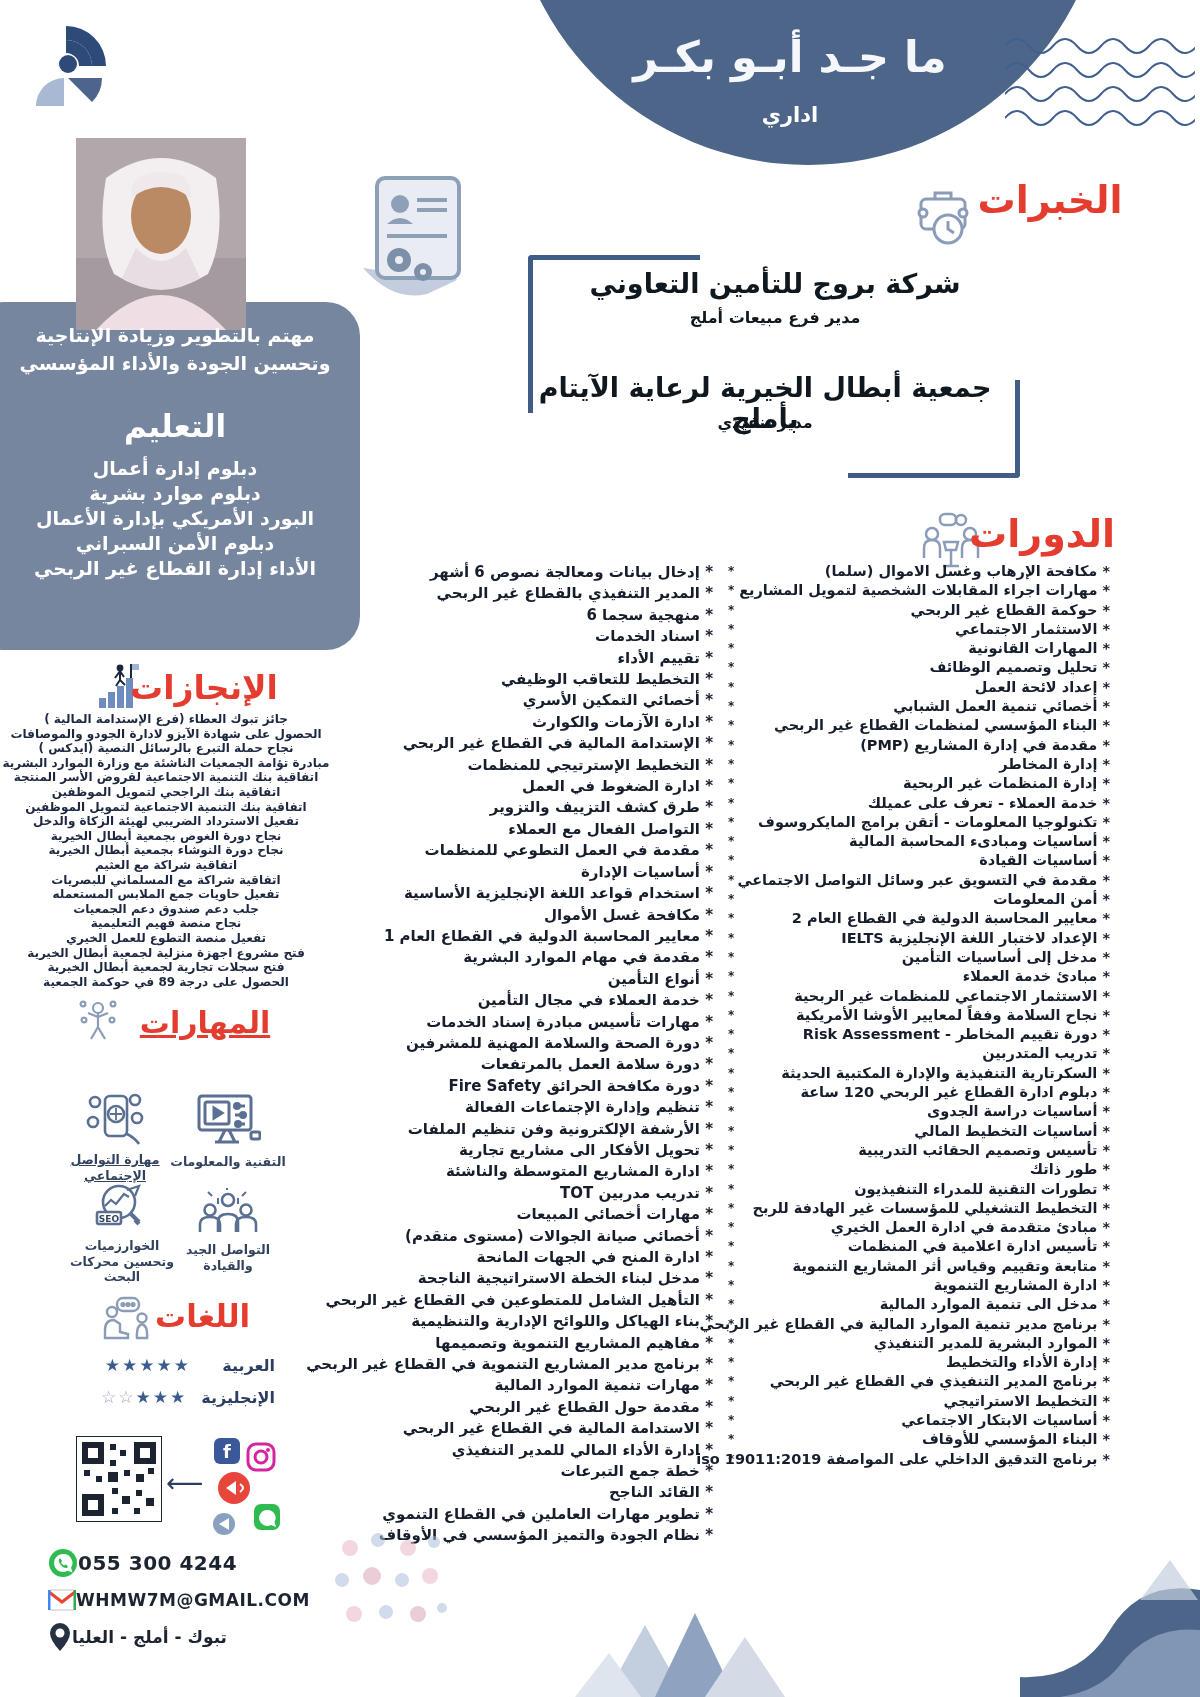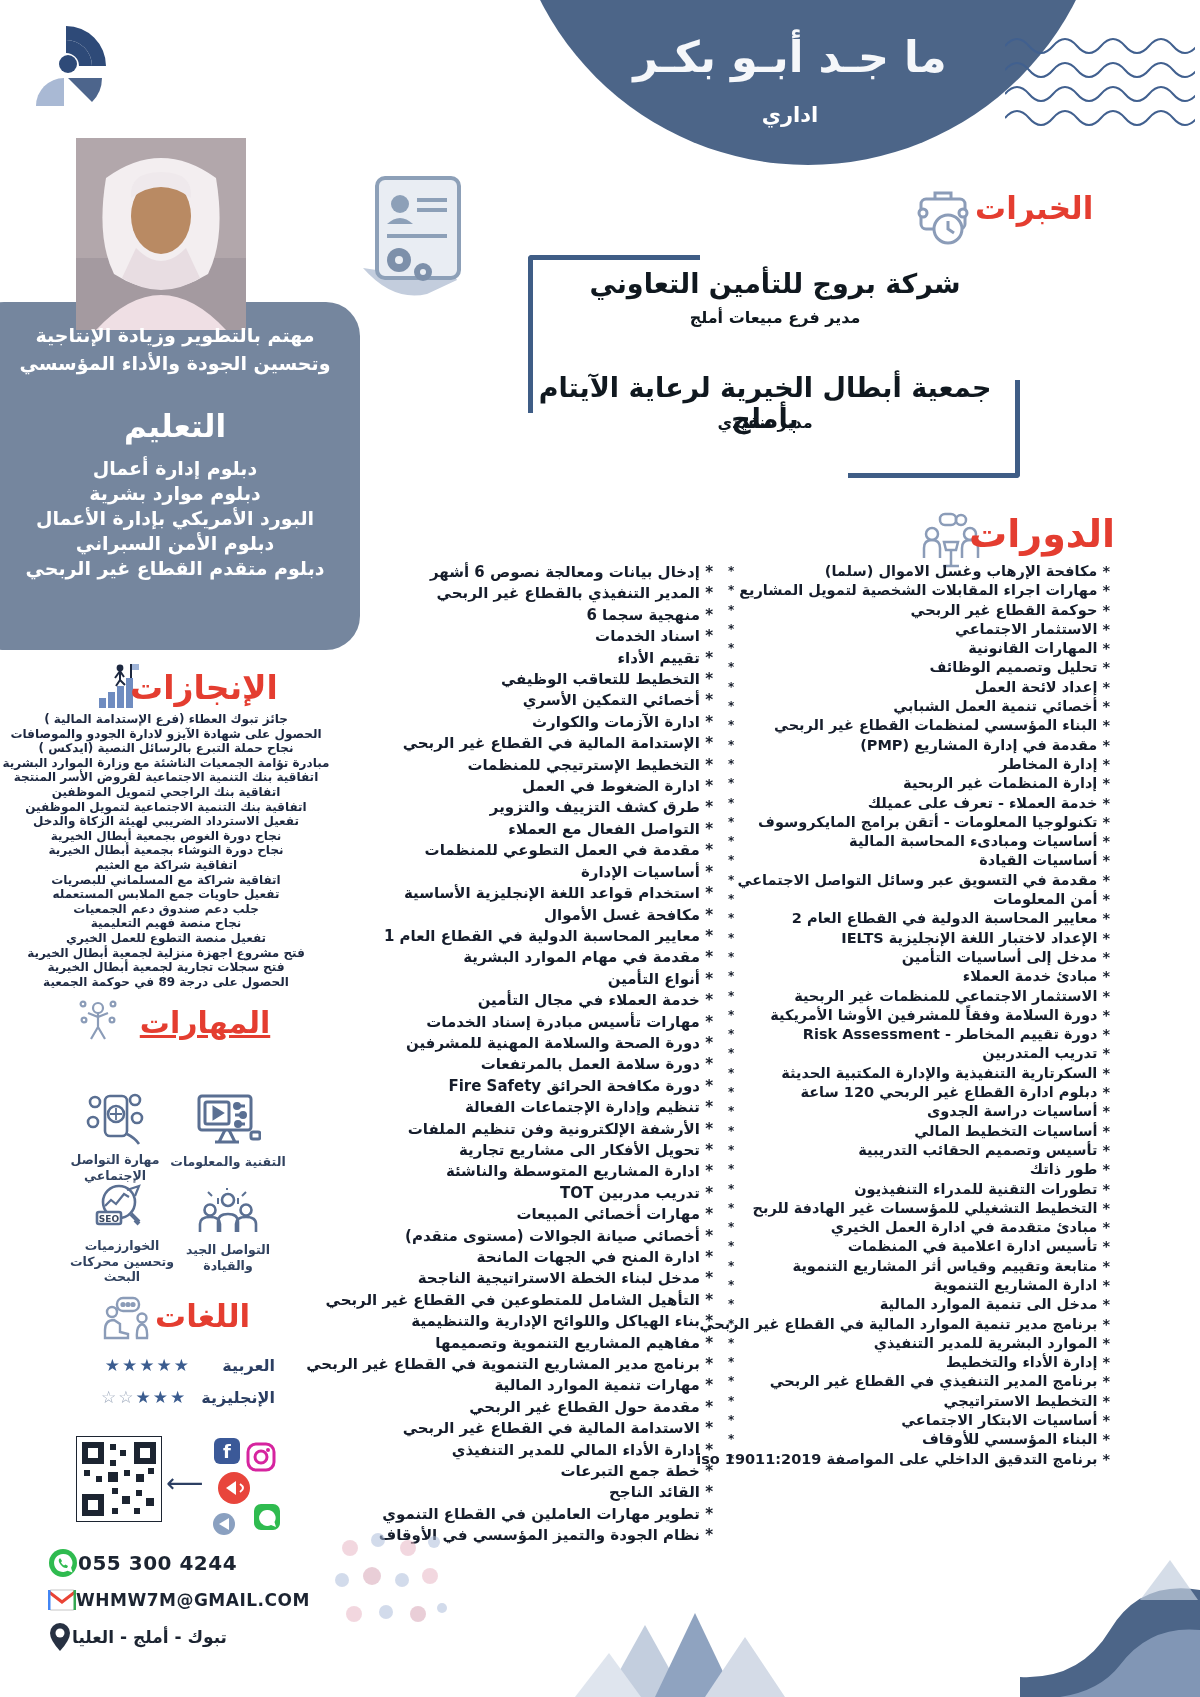--- a/index.html
+++ b/index.html
@@ -27,22 +27,22 @@
     background:#75869e; border-radius:34px; z-index:1; }
   .side-summary { position:absolute; left:10px; top:322px; width:330px; z-index:4;
     color:#ffffff; font-size:19px; font-weight:bold; text-align:center; line-height:1.45; }
   .edu-title { position:absolute; left:10px; top:408px; width:330px; z-index:4;
     color:#ffffff; font-size:31px; font-weight:bold; text-align:center; }
   .edu-list { position:absolute; left:10px; top:456px; width:330px; z-index:4; list-style:none;
     color:#ffffff; font-size:19px; font-weight:bold; text-align:center; line-height:1.32; }
 
   
   .exp-icon { position:absolute; left:355px; top:172px; }
-  .exp-title { position:absolute; left:975px; top:190px; width:150px; text-align:left;
-    color:#e43d30; font-size:31px; font-weight:bold; }
+  .exp-title { position:absolute; left:975px; top:178px; width:150px; text-align:center;
+    color:#e43d30; font-size:38px; font-weight:bold; }
   .briefcase-icon { position:absolute; left:915px; top:185px; }
   .bracket-a { position:absolute; left:528px; top:255px; width:172px; height:158px;
     border-top:5px solid #3f5d86; border-left:5px solid #3f5d86; border-top-left-radius:4px; }
   .bracket-b { position:absolute; left:848px; top:380px; width:172px; height:98px;
     border-bottom:5px solid #3f5d86; border-right:5px solid #3f5d86; border-bottom-right-radius:4px; }
   .job1-company { position:absolute; left:540px; top:268px; width:470px; text-align:center;
     color:#10181f; font-size:27px; font-weight:bold; }
   .job1-role { position:absolute; left:540px; top:308px; width:470px; text-align:center;
     color:#10181f; font-size:16px; font-weight:bold; }
   .job2-company { position:absolute; left:510px; top:372px; width:510px; text-align:center;
@@ -69,21 +69,21 @@
     color:#1d2840; font-size:12px; font-weight:bold; text-align:center; line-height:14.6px; }
 
   
   .skills-title { position:absolute; left:120px; top:1005px; width:170px; text-align:center;
     color:#e43d30; font-size:30px; font-weight:bold;text-decoration:underline; }
   .skills-icon { position:absolute; left:78px; top:998px; }
   .skill-cell { position:absolute; width:120px; text-align:center; color:#31425f;
     font-size:12.5px; font-weight:bold; line-height:1.25; }
   .skill-cell .lbl { display:block; margin-top:4px; }
   .sk-tech  { left:168px; top:1092px; }
-  .sk-social{ left:55px;  top:1088px; }
+  .sk-social{ left:55px;  top:1088px;text-decoration:underline; }
   .sk-seo   { left:62px;  top:1182px; }
   .sk-lead  { left:168px; top:1188px; }
 
   
   .lang-title { position:absolute; left:155px; top:1298px; width:120px; text-align:left;
     color:#e43d30; font-size:31px; font-weight:bold; }
   .lang-icon { position:absolute; left:103px; top:1296px; }
   .lang-rows { position:absolute; left:55px; top:1355px; width:220px; }
   .lang-row { display:flex; align-items:center; justify-content:flex-start; gap:14px; margin-bottom:12px; }
   .lang-label { color:#2c3f63; font-size:16px; font-weight:bold; min-width:70px; text-align:right; }
@@ -148,21 +148,21 @@
 
   <div class="side-panel"></div>
   <div class="side-summary">مهتم بالتطوير وزيادة الإنتاجية وتحسين الجودة والأداء المؤسسي</div>
   <div class="edu-title">التعليم</div>
   <ul class="edu-list">
 
   <li>دبلوم إدارة أعمال</li>
       <li>دبلوم موارد بشرية</li>
       <li>البورد الأمريكي بإدارة الأعمال</li>
       <li>دبلوم الأمن السبراني</li>
-      <li>دبلوم متقدم  القطاع غير الربحي</li>
+      <li>الأداء إدارة  القطاع غير الربحي</li>
     </ul>
 
   <div class="exp-icon">
     <svg width="115" height="130" viewBox="0 0 115 130">
       <path d="M8 96 q30 34 64 26 l30 -14 -6 -12 -34 8z" fill="#c3cddd"></path>
       <rect x="22" y="6" width="82" height="100" rx="8" fill="#e9edf3" stroke="#8da0b8" stroke-width="4"></rect>
       <circle cx="45" cy="32" r="9" fill="#8da0b8"></circle>
       <path d="M32 52 q13 -12 26 0z" fill="#8da0b8"></path>
       <rect x="62" y="26" width="30" height="4" fill="#8da0b8"></rect>
       <rect x="62" y="36" width="30" height="4" fill="#8da0b8"></rect>
@@ -222,21 +222,21 @@
       <li>تكنولوجيا المعلومات - أتقن برامج المايكروسوف</li>
       <li>أساسيات ومبادىء المحاسبة المالية</li>
       <li>أساسيات القيادة</li>
       <li>مقدمة في التسويق عبر وسائل التواصل الاجتماعي</li>
       <li>أمن المعلومات</li>
       <li>معايير المحاسبة الدولية في القطاع العام 2</li>
       <li>الإعداد لاختبار اللغة الإنجليزية IELTS</li>
       <li>مدخل إلى أساسيات التأمين</li>
       <li>مبادئ خدمة العملاء</li>
       <li>الاستثمار الاجتماعي للمنظمات غير الربحية</li>
-      <li>دورة السلامة وفقاً للمشرفين الأوشا الأمريكية</li>
+      <li>نجاح السلامة وفقاً لمعايير الأوشا الأمريكية</li>
       <li>دورة تقييم المخاطر - Risk Assessment</li>
       <li>تدريب المتدربين</li>
       <li>السكرتارية التنفيذية والإدارة المكتبية الحديثة</li>
       <li>دبلوم ادارة القطاع غير الربحي 120 ساعة</li>
       <li>أساسيات دراسة الجدوى</li>
       <li>أساسيات التخطيط المالي</li>
       <li>تأسيس وتصميم الحقائب التدريبية</li>
       <li>طور ذاتك</li>
       <li>تطورات التقنية للمدراء التنفيذيون</li>
       <li>التخطيط التشغيلي للمؤسسات غير الهادفة للربح</li>

